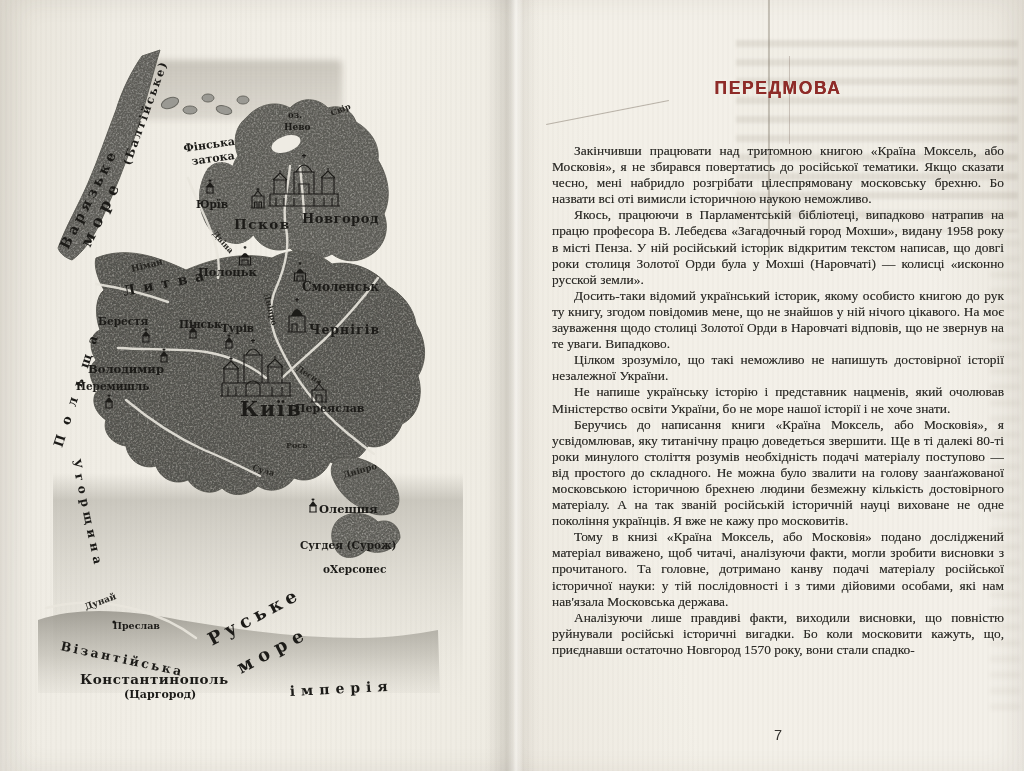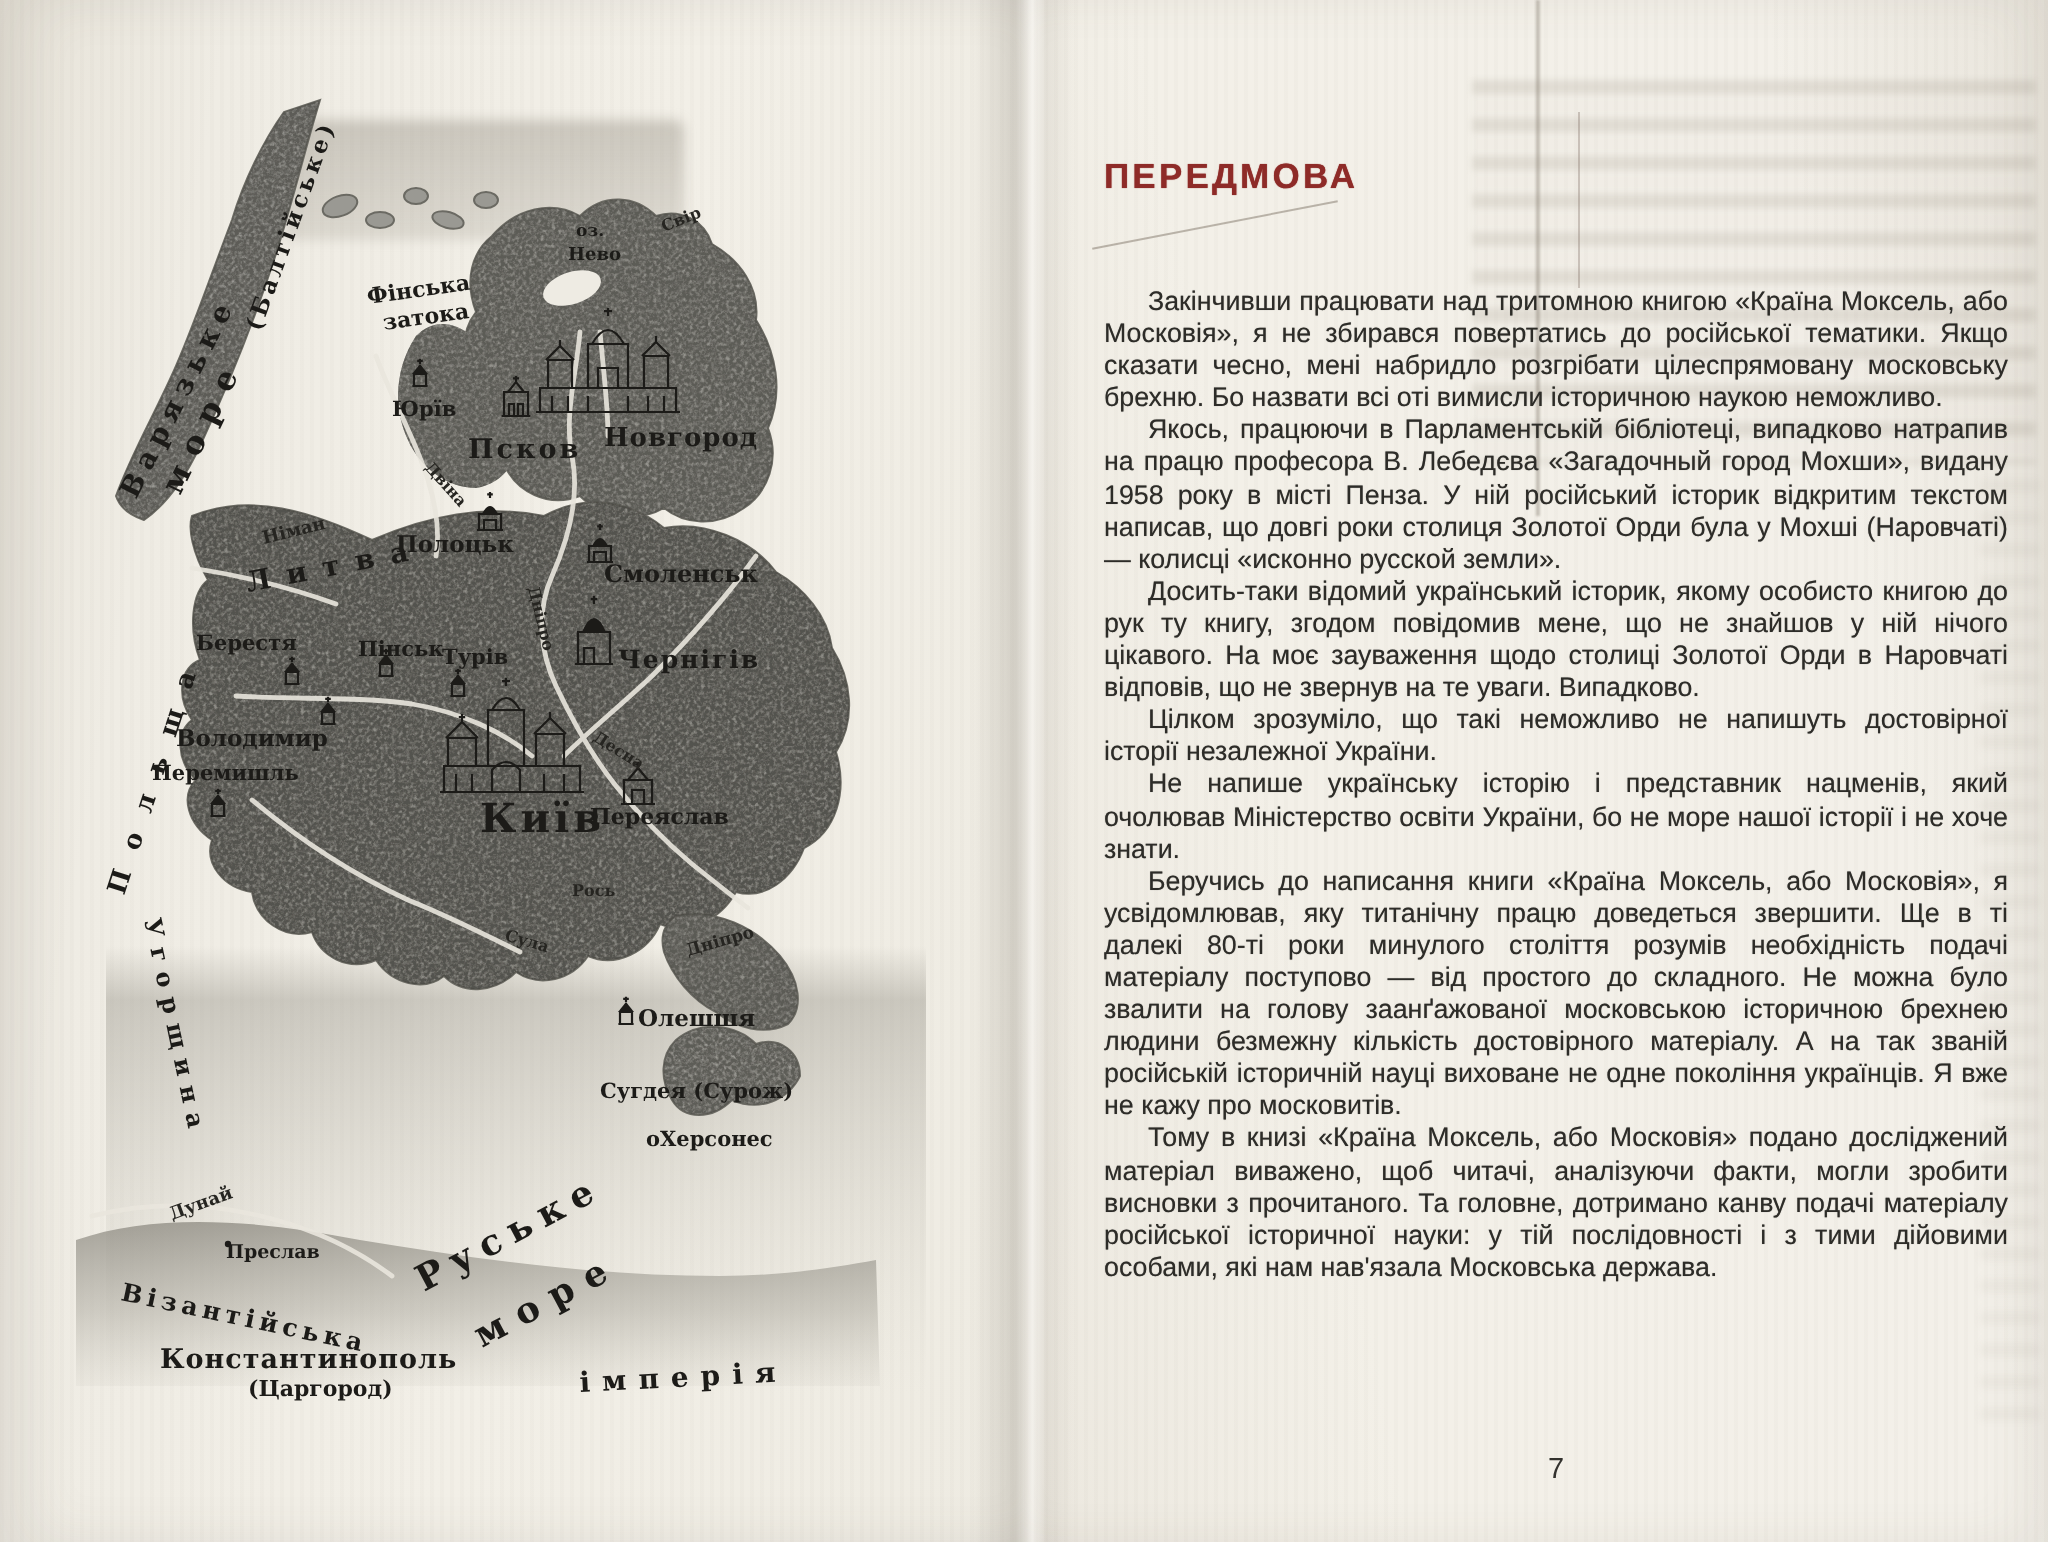--- a/index.html
+++ b/index.html
@@ -26,26 +26,26 @@
   #ghost-right{left:736px;top:40px;width:282px;height:192px;opacity:.5;filter:blur(1.5px);
     background:repeating-linear-gradient(to bottom,rgba(125,114,96,.30) 0 7px,rgba(125,114,96,.03) 7px 19px);}
   #ghost-right2{left:990px;top:240px;width:30px;height:470px;opacity:.28;filter:blur(2px);
     background:repeating-linear-gradient(to bottom,rgba(125,114,96,.25) 0 6px,rgba(125,114,96,.02) 6px 16px);}
   #crease1{left:768px;top:0;width:2px;height:258px;background:rgba(105,95,82,.32);filter:blur(.4px);}
   #crease2{left:545px;top:112px;width:125px;height:1px;background:rgba(115,105,90,.45);
     transform:rotate(-11deg);}
   #crease3{left:789px;top:56px;width:1px;height:88px;background:rgba(110,90,80,.30);}
 
   
-  #heading{position:absolute;left:552px;top:78px;width:452px;
+  #heading{position:absolute;left:552px;top:78px;width:452px;text-align:center;
     font-weight:bold;font-size:17.5px;letter-spacing:1.6px;color:#8e2b28;
     text-shadow:0 0 .5px #8e2b28;}
   #bodytext{position:absolute;left:552px;top:143px;width:452px;color:#2d2c28;
     font-size:13.4px;line-height:16.1px;text-align:justify;
-    text-shadow:0 0 .4px rgba(45,44,40,.55);}
+    text-shadow:0 0 .4px rgba(45,44,40,.55);font-family:Liberation Serif, serif;}
   #bodytext p{margin:0;text-indent:22px;}
   #pagenum{position:absolute;left:552px;top:727px;width:452px;text-align:center;
     font-size:14.5px;color:#33322e;}
 
   
   #map{position:absolute;left:38px;top:48px;}
   .ml{font-family:"DejaVu Serif",serif;fill:#1c1b18;font-weight:bold;}
   .mr{font-family:"DejaVu Serif",serif;fill:#262521;font-weight:bold;} 
   .ink{stroke:#1c1b18;stroke-width:1.1;fill:none;}
   .inkf{fill:#1c1b18;stroke:none;}
@@ -232,18 +232,19 @@
   <div id="heading">ПЕРЕДМОВА</div>
 
   <div id="bodytext">
     <p>Закінчивши працювати над тритомною книгою «Країна Моксель, або Московія», я не збирався повертатись до російської тематики. Якщо сказати чесно, мені набридло розгрібати цілеспрямовану московську брехню. Бо назвати всі оті вимисли історичною наукою неможливо.</p>
     <p>Якось, працюючи в Парламентській бібліотеці, випадково натрапив на працю професора В. Лебедєва «Загадочный город Мохши», видану 1958 року в місті Пенза. У ній російський історик відкритим текстом написав, що довгі роки столиця Золотої Орди була у Мохші (Наровчаті) — колисці «исконно русской земли».</p>
     <p>Досить-таки відомий український історик, якому особисто книгою до рук ту книгу, згодом повідомив мене, що не знайшов у ній нічого цікавого. На моє зауваження щодо столиці Золотої Орди в Наровчаті відповів, що не звернув на те уваги. Випадково.</p>
     <p>Цілком зрозуміло, що такі неможливо не напишуть достовірної історії незалежної України.</p>
     <p>Не напише українську історію і представник нацменів, який очолював Міністерство освіти України, бо не море нашої історії і не хоче знати.</p>
     <p>Беручись до написання книги «Країна Моксель, або Московія», я усвідомлював, яку титанічну працю доведеться звершити. Ще в ті далекі 80-ті роки минулого століття розумів необхідність подачі матеріалу поступово — від простого до складного. Не можна було звалити на голову заанґажованої московською історичною брехнею людини безмежну кількість достовірного матеріалу. А на так званій російській історичній науці виховане не одне покоління українців. Я вже не кажу про московитів.</p>
     <p>Тому в книзі «Країна Моксель, або Московія» подано досліджений матеріал виважено, щоб читачі, аналізуючи факти, могли зробити висновки з прочитаного. Та головне, дотримано канву подачі матеріалу російської історичної науки: у тій послідовності і з тими дійовими особами, які нам нав'язала Московська держава.</p>
+    <p>Аналізуючи лише правдиві факти, виходили висновки, що повністю руйнували російські історичні вигадки. Бо коли московити кажуть, що, приєднавши остаточно Новгород 1570 року, вони стали спадко-</p>
   </div>
 
   <div id="pagenum">7</div>
 
   <div id="gutter"></div>
 </div>
 
 </body></html>

